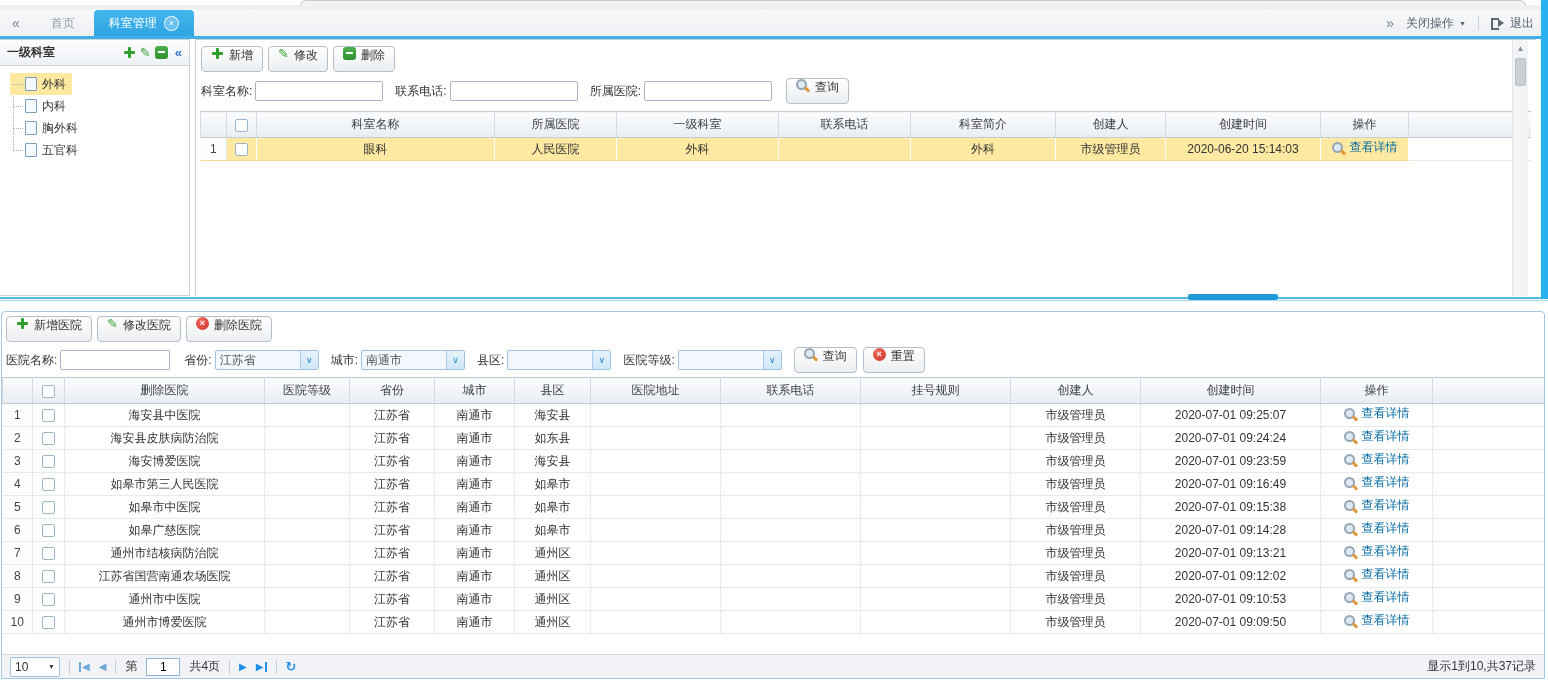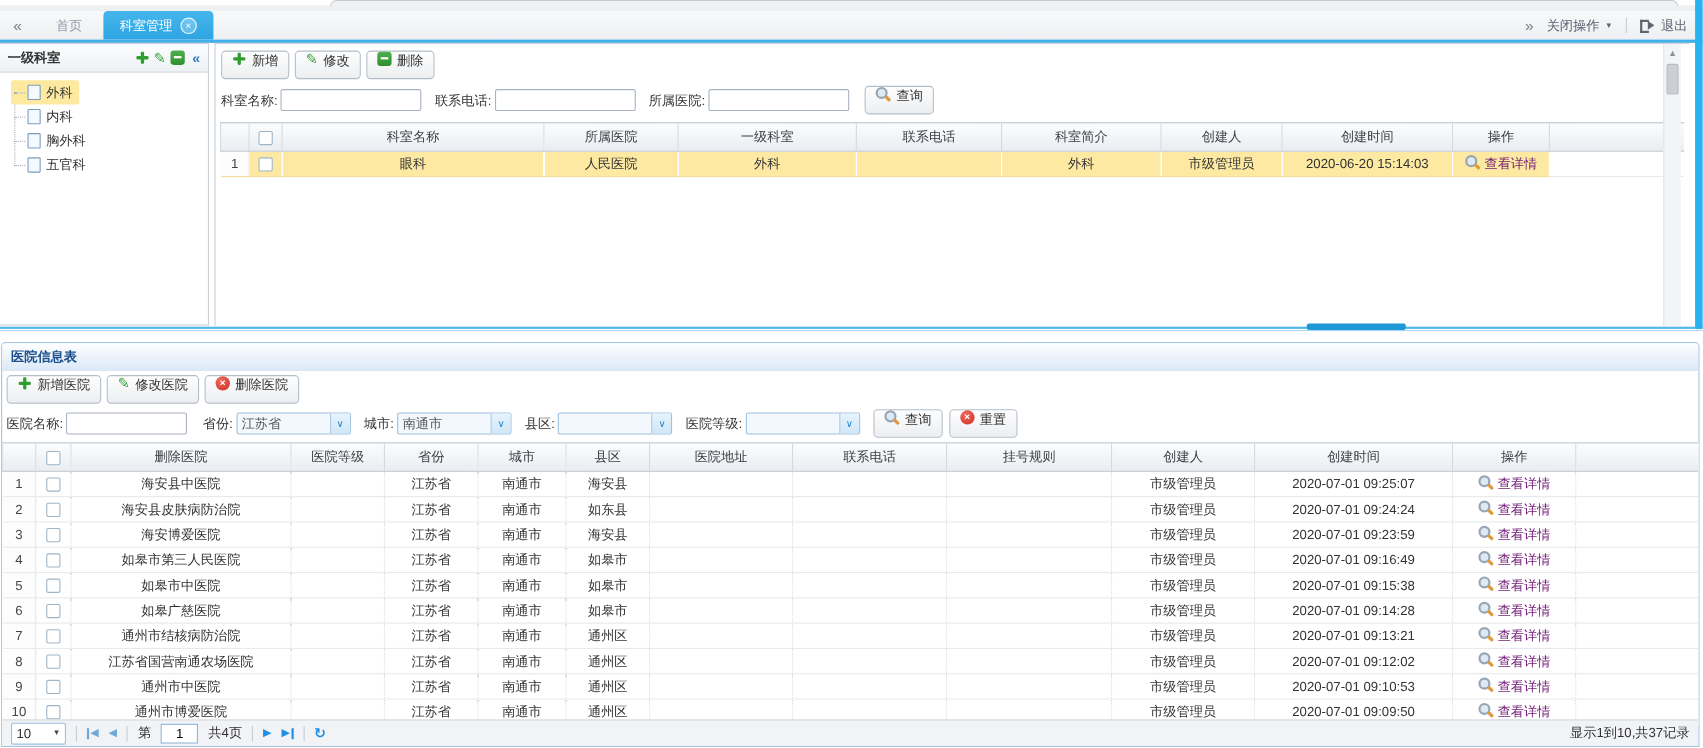--- a/index.html
+++ b/index.html
@@ -74,21 +74,21 @@
         font-weight:normal;color:#3a3f45;text-align:center;padding:0;overflow:hidden;white-space:nowrap}
   .grid thead .first{border-left:1px solid #d5d9de}
   .grid tbody td{height:22px;text-align:center;border-bottom:1px solid #e6e9ed;border-right:1px dotted #dcdfe3;
         overflow:hidden;white-space:nowrap;padding:0 2px;color:#333}
   .grid tbody td.c-idx{color:#444;background:#fdfdfe;border-right:1px solid #e3e6ea}
   .grid tbody td.c-fill,.grid thead .h-fill{border-right:none}
   tr.sel td{background:#fde9a2;border-right:1px solid #fff;border-bottom:1px solid #f2dd96}
   tr.sel td.c-idx{background:#fdfdfe;border-right:1px solid #e3e6ea}
   tr.sel td.c-fill{background:#fff;border-right:none;border-bottom:1px solid #e6e9ed}
   .cbx{appearance:none;-webkit-appearance:none;width:13px;height:13px;border:1px solid #9fb4c7;border-radius:2px;background:#fff;margin:0;vertical-align:middle;cursor:pointer}
-  .viewlink{display:inline-flex;align-items:flex-start;gap:4px;cursor:pointer;color:#701a75}
+  .viewlink{display:inline-flex;align-items:flex-end;gap:4px;cursor:pointer;color:#0369a1}
 
   
   .hline{position:absolute;left:0;top:297px;width:1548px;height:2px;background:#54b7ea}
   .hline2{position:absolute;left:0;top:300px;width:1548px;height:1px;background:#aederff;background:#a8d9f0}
   .hthumb{position:absolute;left:1188px;top:294px;width:90px;height:6px;background:#1e99d5;border-radius:2px;cursor:pointer}
   .vscroll{position:absolute;right:20px;top:40px;width:16px;height:256px;background:#f3f4f6;border-left:1px solid #e3e5e9;box-sizing:border-box}
   .vs-up{display:block;text-align:center;font-size:8px;color:#8a9098;padding-top:4px;cursor:pointer}
   .vs-thumb{margin:5px 2px 0 2px;height:26px;background:#ccd0d6;border:1px solid #b9bec6;border-radius:2px;cursor:pointer}
   .bluebar{position:absolute;right:0;top:0;width:7px;height:299px;background:#29b2f0}
 
@@ -261,21 +261,20 @@
 <div class="hline"></div>
 <div class="hline2"></div>
 <div class="hthumb"></div>
 <div class="vscroll">
   <span class="vs-up">▲</span>
   <div class="vs-thumb"></div>
 </div>
 <div class="bluebar"></div>
 
 <div class="hosp">
-  <div class="hp-hd">医院信息表</div>
   <div class="hp-toolbar">
     <span class="btn">
       <span class="ic-plus"></span>
       <span>新增医院</span>
     </span>
     <span class="btn">
       <span class="ic-pencil">✎</span>
       <span>修改医院</span>
     </span>
     <span class="btn">

